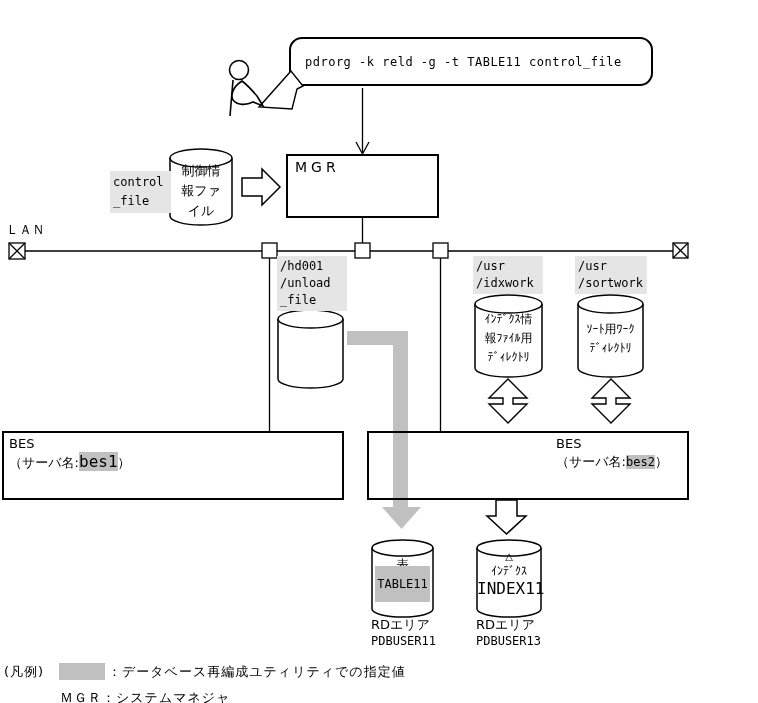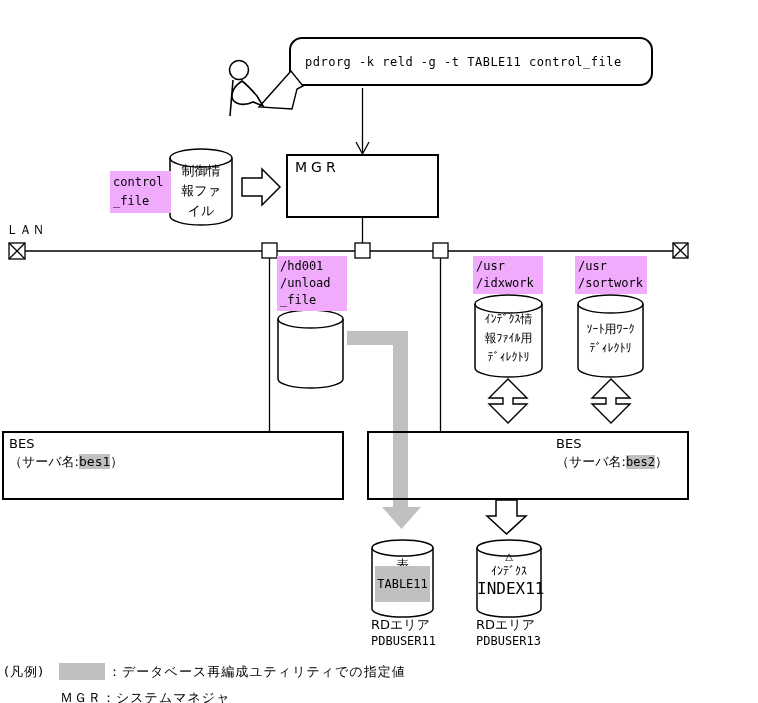--- a/index.html
+++ b/index.html
@@ -3,21 +3,21 @@
 <meta charset="utf-8">
 <style>
   html,body{margin:0;padding:0;background:#fff;}
   .stage{
     position:relative;width:758px;height:703px;background:#fff;overflow:hidden;
     font-family:"DejaVu Sans",sans-serif;color:#000;margin-top:32px;
   }
   .abs{position:absolute;}
   .mono{font-family:"DejaVu Sans Mono",monospace;}
   .hl{background:#c0c0c0;}
-  .hl-label{background:#f0abfc;font-size:12px;line-height:17px;padding:2px 3px;white-space:nowrap;}
+  .hl-label{background:#e5e5e5;font-size:12px;line-height:17px;padding:2px 3px;white-space:nowrap;}
   .cyl-text{text-align:center;white-space:nowrap;}
   .bes-text{font-size:13px;line-height:18px;white-space:nowrap;}
   .rd-label{font-size:13px;line-height:17px;white-space:nowrap;}
   .legend-line{font-size:13px;line-height:16px;white-space:nowrap;letter-spacing:1px;}
   svg{position:absolute;left:0;top:0;}
   .bubble-text{display:flex;align-items:center;font-size:12px;letter-spacing:0.5px;white-space:nowrap;}
 </style>
 </head>
 <body>
 
@@ -141,21 +141,21 @@
     <div>/sortwork</div>
   </div>
 
   <div class="abs cyl-text" style="left:577px;top:288px;width:67px;font-size:12px;line-height:19px;">
     <div>ｿｰﾄ用ﾜｰｸ</div>
     <div>ﾃﾞｨﾚｸﾄﾘ</div>
   </div>
 
   <div class="abs bes-text" style="left:9px;top:403px;">
     <div>BES</div>
-    <div><span>（サーバ名:</span><span class="hl mono" style="font-size:13px;">bes1</span><span>）</span></div>
+    <div><span>（サーバ名:</span><span class="hl mono" style="font-size:16px;">bes1</span><span>）</span></div>
   </div>
 
   <div class="abs bes-text" style="left:556px;top:403px;">
     <div>BES</div>
     <div><span>（サーバ名:</span><span class="hl mono" style="font-size:12px;">bes2</span><span>）</span></div>
   </div>
 
   <div class="abs cyl-text" style="left:372px;top:523px;width:61px;font-size:13px;line-height:19px;">
     <div>表</div>
     <div><span class="hl mono" style="font-size:12px;padding:11px 2px;">TABLE11</span></div>

